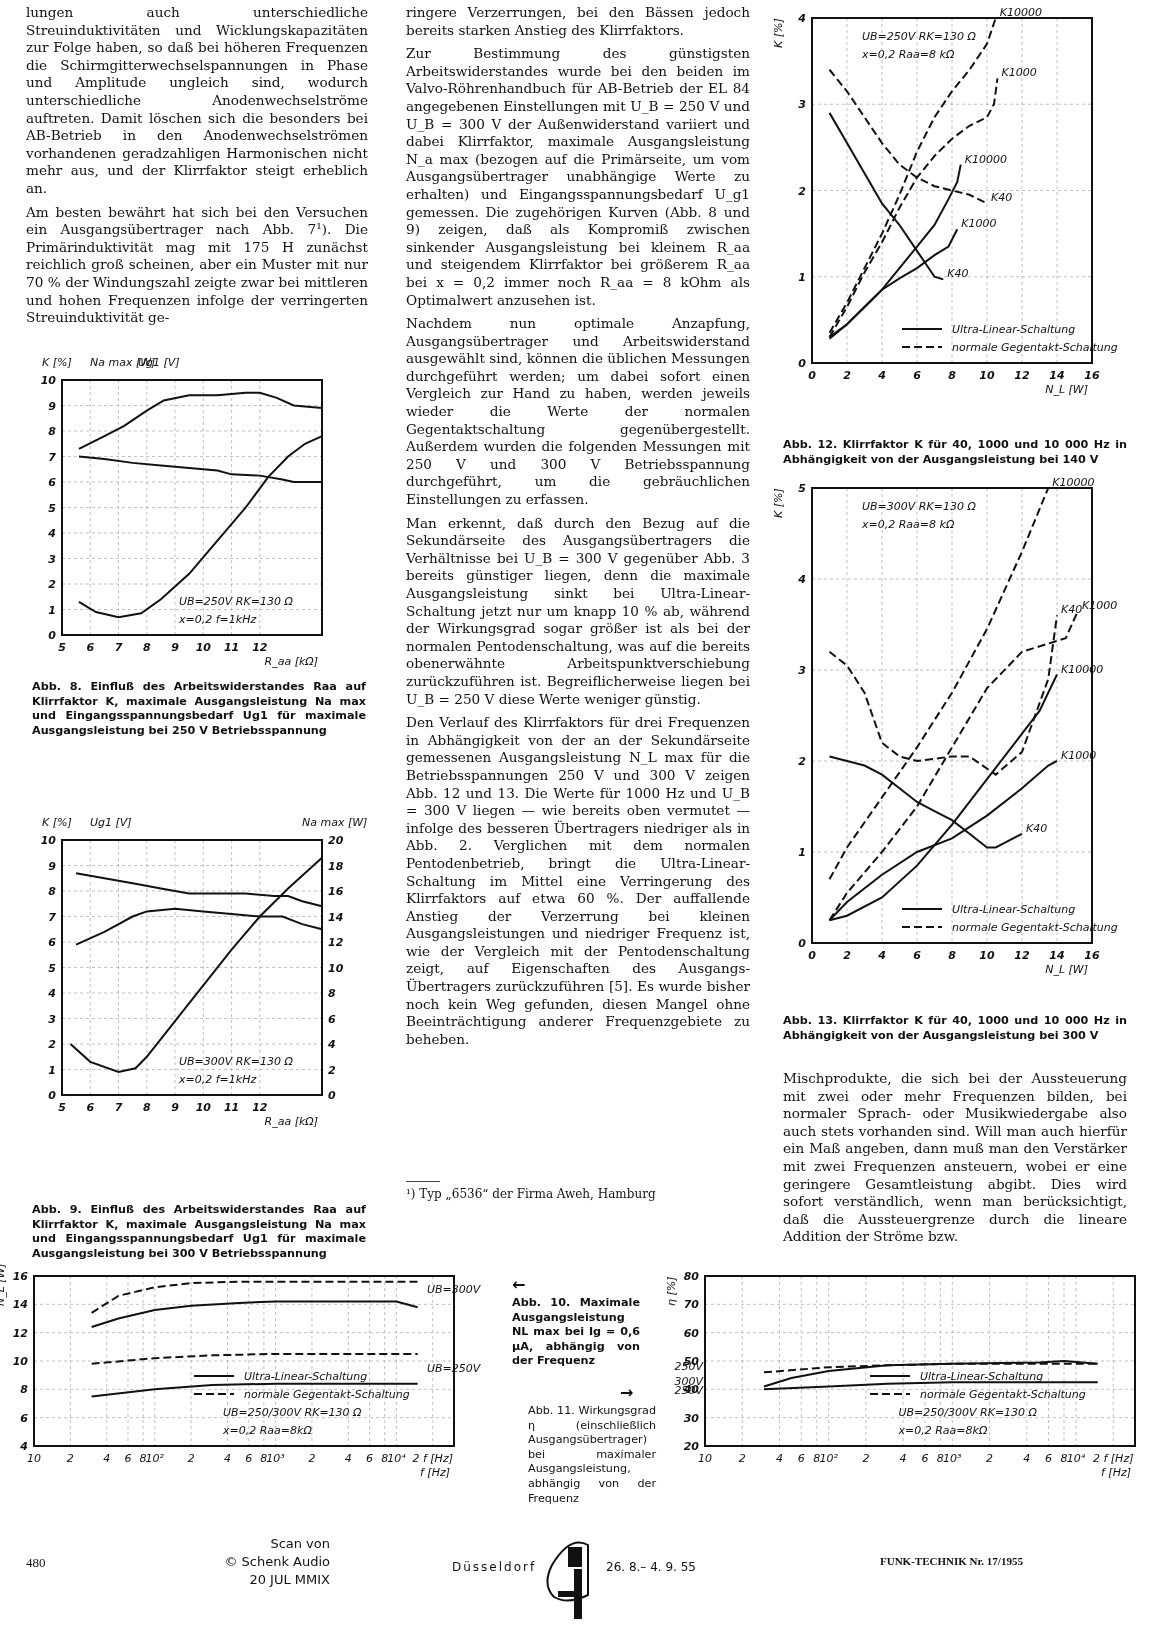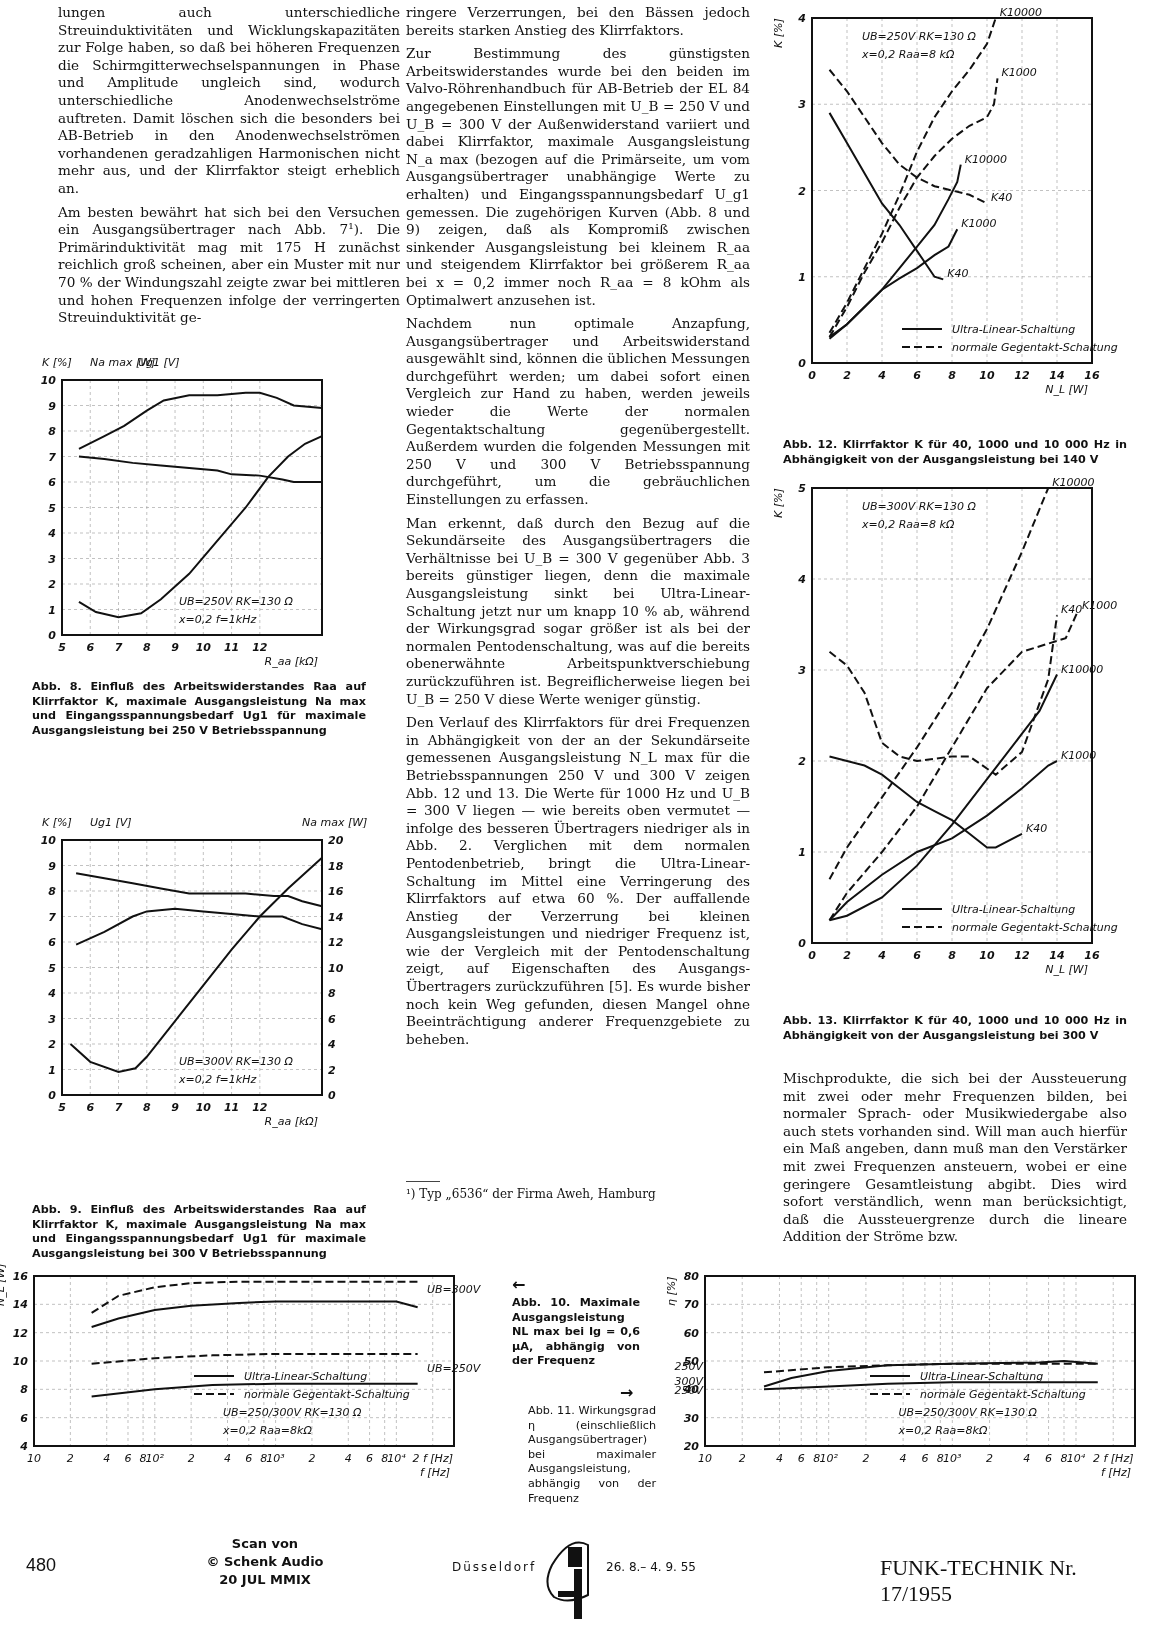--- a/index.html
+++ b/index.html
@@ -9,21 +9,21 @@
   .cap{position:absolute;font-family:"DejaVu Sans",sans-serif;font-weight:bold;font-size:11.2px;line-height:14.6px;text-align:justify;}
   .fig{position:absolute;}
   .fig svg{overflow:visible;}
   .fig text{font-family:"DejaVu Sans",sans-serif;font-style:italic;font-size:11px;fill:#111;}
   .foot{position:absolute;font-family:"DejaVu Sans",sans-serif;}
   .rule{position:absolute;border-top:1px solid #444;}
 </style>
 </head>
 <body>
 
-<div class="col" style="left:26px;top:4px;width:342px;margin-left:32px;">
+<div class="col" style="left:26px;top:4px;width:342px;">
   <p>lungen auch unterschiedliche Streuinduktivitäten und Wicklungskapazitäten zur Folge haben, so daß bei höheren Frequenzen die Schirmgitterwechselspannungen in Phase und Amplitude ungleich sind, wodurch unterschiedliche Anodenwechselströme auftreten. Damit löschen sich die besonders bei AB-Betrieb in den Anodenwechselströmen vorhandenen geradzahligen Harmonischen nicht mehr aus, und der Klirrfaktor steigt erheblich an.</p>
   <p>Am besten bewährt hat sich bei den Versuchen ein Ausgangsübertrager nach Abb. 7¹). Die Primärinduktivität mag mit 175 H zunächst reichlich groß scheinen, aber ein Muster mit nur 70 % der Windungszahl zeigte zwar bei mittleren und hohen Frequenzen infolge der verringerten Streuinduktivität ge-</p>
 </div>
 <div class="col" style="left:406px;top:4px;width:344px;">
   <p>ringere Verzerrungen, bei den Bässen jedoch bereits starken Anstieg des Klirrfaktors.</p>
   <p>Zur Bestimmung des günstigsten Arbeitswiderstandes wurde bei den beiden im Valvo-Röhrenhandbuch für AB-Betrieb der EL 84 angegebenen Einstellungen mit U_B = 250 V und U_B = 300 V der Außenwiderstand variiert und dabei Klirrfaktor, maximale Ausgangsleistung N_a max (bezogen auf die Primärseite, um vom Ausgangsübertrager unabhängige Werte zu erhalten) und Eingangsspannungsbedarf U_g1 gemessen. Die zugehörigen Kurven (Abb. 8 und 9) zeigen, daß als Kompromiß zwischen sinkender Ausgangsleistung bei kleinem R_aa und steigendem Klirrfaktor bei größerem R_aa bei x = 0,2 immer noch R_aa = 8 kOhm als Optimalwert anzusehen ist.</p>
   <p>Nachdem nun optimale Anzapfung, Ausgangsübertrager und Arbeitswiderstand ausgewählt sind, können die üblichen Messungen durchgeführt werden; um dabei sofort einen Vergleich zur Hand zu haben, werden jeweils wieder die Werte der normalen Gegentaktschaltung gegenübergestellt. Außerdem wurden die folgenden Messungen mit 250 V und 300 V Betriebsspannung durchgeführt, um die gebräuchlichen Einstellungen zu erfassen.</p>
   <p>Man erkennt, daß durch den Bezug auf die Sekundärseite des Ausgangsübertragers die Verhältnisse bei U_B = 300 V gegenüber Abb. 3 bereits günstiger liegen, denn die maximale Ausgangsleistung sinkt bei Ultra-Linear-Schaltung jetzt nur um knapp 10 % ab, während der Wirkungsgrad sogar größer ist als bei der normalen Pentodenschaltung, was auf die bereits obenerwähnte Arbeitspunktverschiebung zurückzuführen ist. Begreiflicherweise liegen bei U_B = 250 V diese Werte weniger günstig.</p>
   <p>Den Verlauf des Klirrfaktors für drei Frequenzen in Abhängigkeit von der an der Sekundärseite gemessenen Ausgangsleistung N_L max für die Betriebsspannungen 250 V und 300 V zeigen Abb. 12 und 13. Die Werte für 1000 Hz und U_B = 300 V liegen — wie bereits oben vermutet — infolge des besseren Übertragers niedriger als in Abb. 2. Verglichen mit dem normalen Pentodenbetrieb, bringt die Ultra-Linear-Schaltung im Mittel eine Verringerung des Klirrfaktors auf etwa 60 %. Der auffallende Anstieg der Verzerrung bei kleinen Ausgangsleistungen und niedriger Frequenz ist, wie der Vergleich mit der Pentodenschaltung zeigt, auf Eigenschaften des Ausgangs-Übertragers zurückzuführen [5]. Es wurde bisher noch kein Weg gefunden, diesen Mangel ohne Beeinträchtigung anderer Frequenzgebiete zu beheben.</p>
 </div>
@@ -397,29 +397,29 @@
       <line x1="210" x2="250" y1="106" y2="106" stroke="#111" stroke-width="2"></line>
       <text x="260" y="110">Ultra-Linear-Schaltung</text>
       <line x1="210" x2="250" y1="124" y2="124" stroke="#111" stroke-width="2" stroke-dasharray="8,4"></line>
       <text x="260" y="128">normale Gegentakt-Schaltung</text>
       <text x="43" y="99.5" text-anchor="end">250V</text>
       <text x="43" y="115.08333333333334" text-anchor="end">300V</text>
       <text x="43" y="123.58333333333333" text-anchor="end">250V</text>
     </svg>
 </div>
 
-<div class="foot" style="left:26px;top:1555px;font-family:Liberation Sans, sans-serif;font-size:18px;">480</div>
-<div class="foot" style="left:200px;top:1535px;width:130px;text-align:center;font-size:13px;line-height:18px;font-weight:bold;">
+<div class="foot" style="left:26px;top:1555px;font-family:Liberation Serif, serif;font-size:13px;">480</div>
+<div class="foot" style="left:200px;top:1535px;width:130px;text-align:right;font-size:13px;line-height:18px;font-weight:normal;">
   <div>Scan von</div>
   <div>© Schenk Audio</div>
   <div>20 JUL MMIX</div>
 </div>
 <div class="foot" style="left:452px;top:1560px;font-size:12px;letter-spacing:2px;">Düsseldorf</div>
 <div class="foot" style="left:540px;top:1535px;">
   <svg width="62" height="86" viewBox="0 0 62 86">
     <path d="M12 30 Q2 50 14 62 Q28 70 48 60 L48 10 Q30 0 12 30 Z" fill="none" stroke="#111" stroke-width="2"></path>
     <rect x="28" y="12" width="14" height="20" fill="#111"></rect>
     <rect x="34" y="34" width="8" height="50" fill="#111"></rect>
     <rect x="18" y="56" width="18" height="6" fill="#111"></rect>
   </svg>
 </div>
 <div class="foot" style="left:606px;top:1560px;font-size:12px;">26. 8.– 4. 9. 55</div>
-<div class="foot" style="left:880px;top:1555px;font-family:'Liberation Serif',serif;font-size:22px;">FUNK-TECHNIK Nr. 17/1955</div>
+<div class="foot" style="left:880px;top:1555px;font-family:'Liberation Serif',serif;font-size:11px;font-weight:bold;">FUNK-TECHNIK Nr. 17/1955</div>
 
 </body></html>

